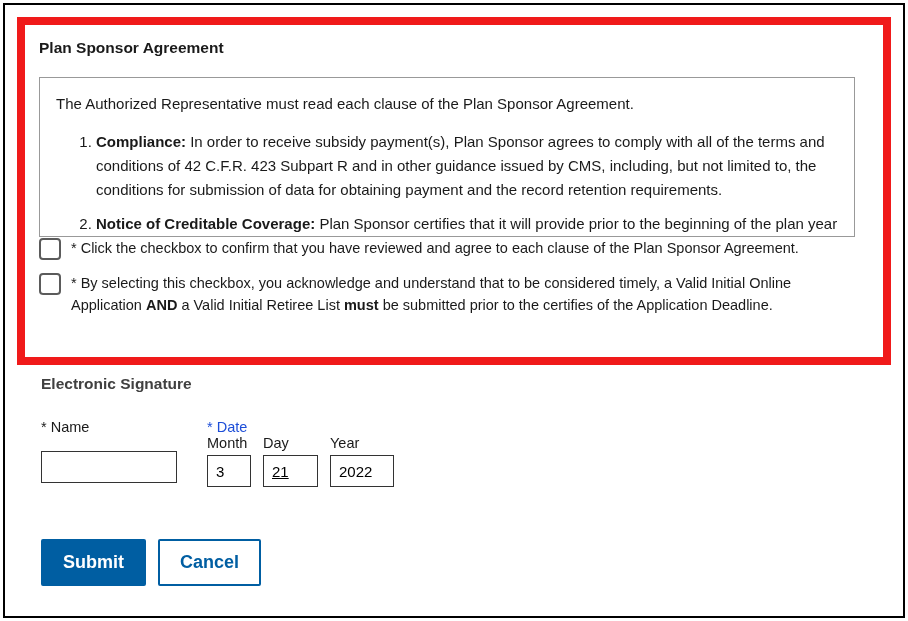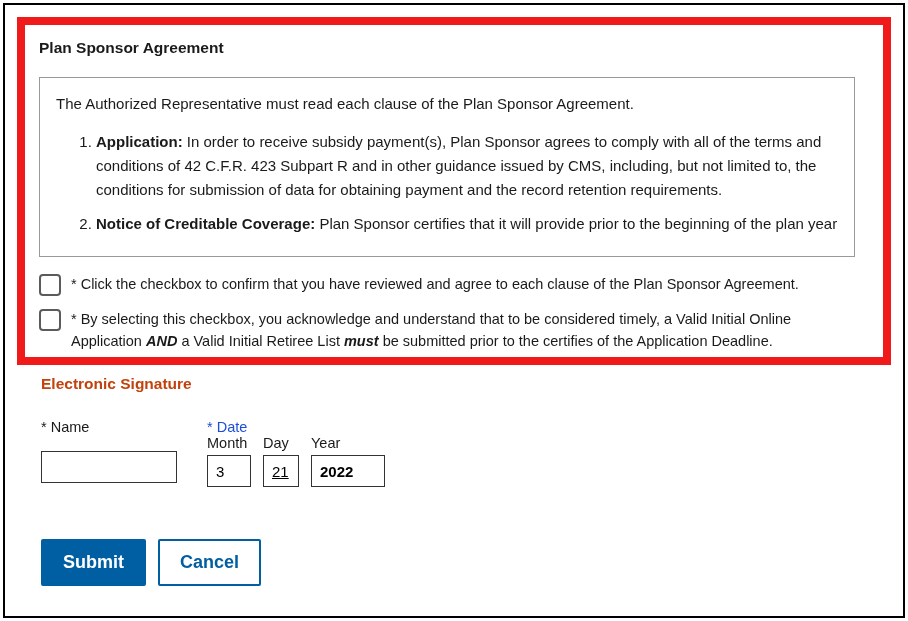--- a/index.html
+++ b/index.html
@@ -31,21 +31,21 @@
       padding-right: 28px;
     }
     .section-title {
       font-weight: bold;
       font-size: 15.5px;
       color: #1a1a1a;
       margin-bottom: 20px;
     }
     .scroll-box {
       border: 1px solid #999;
-      height: 180px;
+      height: 160px;
       overflow-y: scroll;
       padding: 14px 16px 14px 16px;
       font-size: 15px;
       color: #1a1a1a;
       line-height: 1.6;
     }
     .scroll-intro {
       margin-bottom: 14px;
     }
     .scroll-box ol {
@@ -54,21 +54,20 @@
     }
     .scroll-box li {
       margin-bottom: 10px;
     }
     .scroll-box .term {
       font-weight: bold;
     }
     .checkbox-row {
       display: flex;
       align-items: flex-start;
-      margin-top: 16px;
       font-size: 14.5px;
       color: #1a1a1a;
       line-height: 1.55;
     }
     .checkbox-row-2 {
       margin-top: 12px;
     }
     .custom-checkbox {
       width: 22px;
       height: 22px;
@@ -77,32 +76,31 @@
       border-radius: 4px;
       margin-right: 10px;
       margin-top: 1px;
       background: #fff;
       cursor: pointer;
     }
     .checkbox-text {
       flex: 1;
     }
     .italic-bold {
-      font-style: italic;
       font-weight: bold;
     }
     .sig-section {
       position: absolute;
       top: 370px;
       left: 36px;
     }
     .sig-title {
       font-weight: bold;
       font-size: 15.5px;
-      color: #c2410c;
+      color: #404040;
     }
     .sig-fields {
       display: flex;
       align-items: flex-start;
       margin-top: 26px;
       gap: 10px;
     }
     .date-top-label {
       font-size: 14.5px;
       color: #1d4ed8;
@@ -127,26 +125,25 @@
       font-family: inherit;
       background: #fff;
     }
     .text-input {
       width: 136px;
     }
     .date-input-month {
       width: 44px;
     }
     .date-input-day {
-      width: 36px;
+      width: 55px;
       text-decoration: underline;
     }
     .date-input-year {
-      width: 74px;
-      font-weight: bold;
+      width: 64px;
     }
     .date-inputs-row {
       display: flex;
       gap: 12px;
     }
     .date-column {
       display: flex;
       flex-direction: column;
     }
     .date-col-label {
@@ -204,21 +201,21 @@
 
 <div class="outer-frame">
 
   <div class="highlight-box">
     <div class="section-title">Plan Sponsor Agreement</div>
 
     <div class="scroll-box">
       <div class="scroll-intro">The Authorized Representative must read each clause of the Plan Sponsor Agreement.</div>
       <ol>
         <li>
-          <span class="term">Application:</span><span> In order to receive subsidy payment(s), Plan Sponsor agrees to comply with all of the terms and conditions of 42 C.F.R. 423 Subpart R and in other guidance issued by CMS, including, but not limited to, the conditions for submission of data for obtaining payment and the record retention requirements.</span>
+          <span class="term">Compliance:</span><span> In order to receive subsidy payment(s), Plan Sponsor agrees to comply with all of the terms and conditions of 42 C.F.R. 423 Subpart R and in other guidance issued by CMS, including, but not limited to, the conditions for submission of data for obtaining payment and the record retention requirements.</span>
         </li>
         <li>
           <span class="term">Notice of Creditable Coverage:</span><span> Plan Sponsor certifies that it will provide prior to the beginning of the plan year</span>
         </li>
       </ol>
     </div>
 
     <div class="checkbox-row">
       <div class="custom-checkbox"></div>
       <div class="checkbox-text">* Click the checkbox to confirm that you have reviewed and agree to each clause of the Plan Sponsor Agreement.</div>

